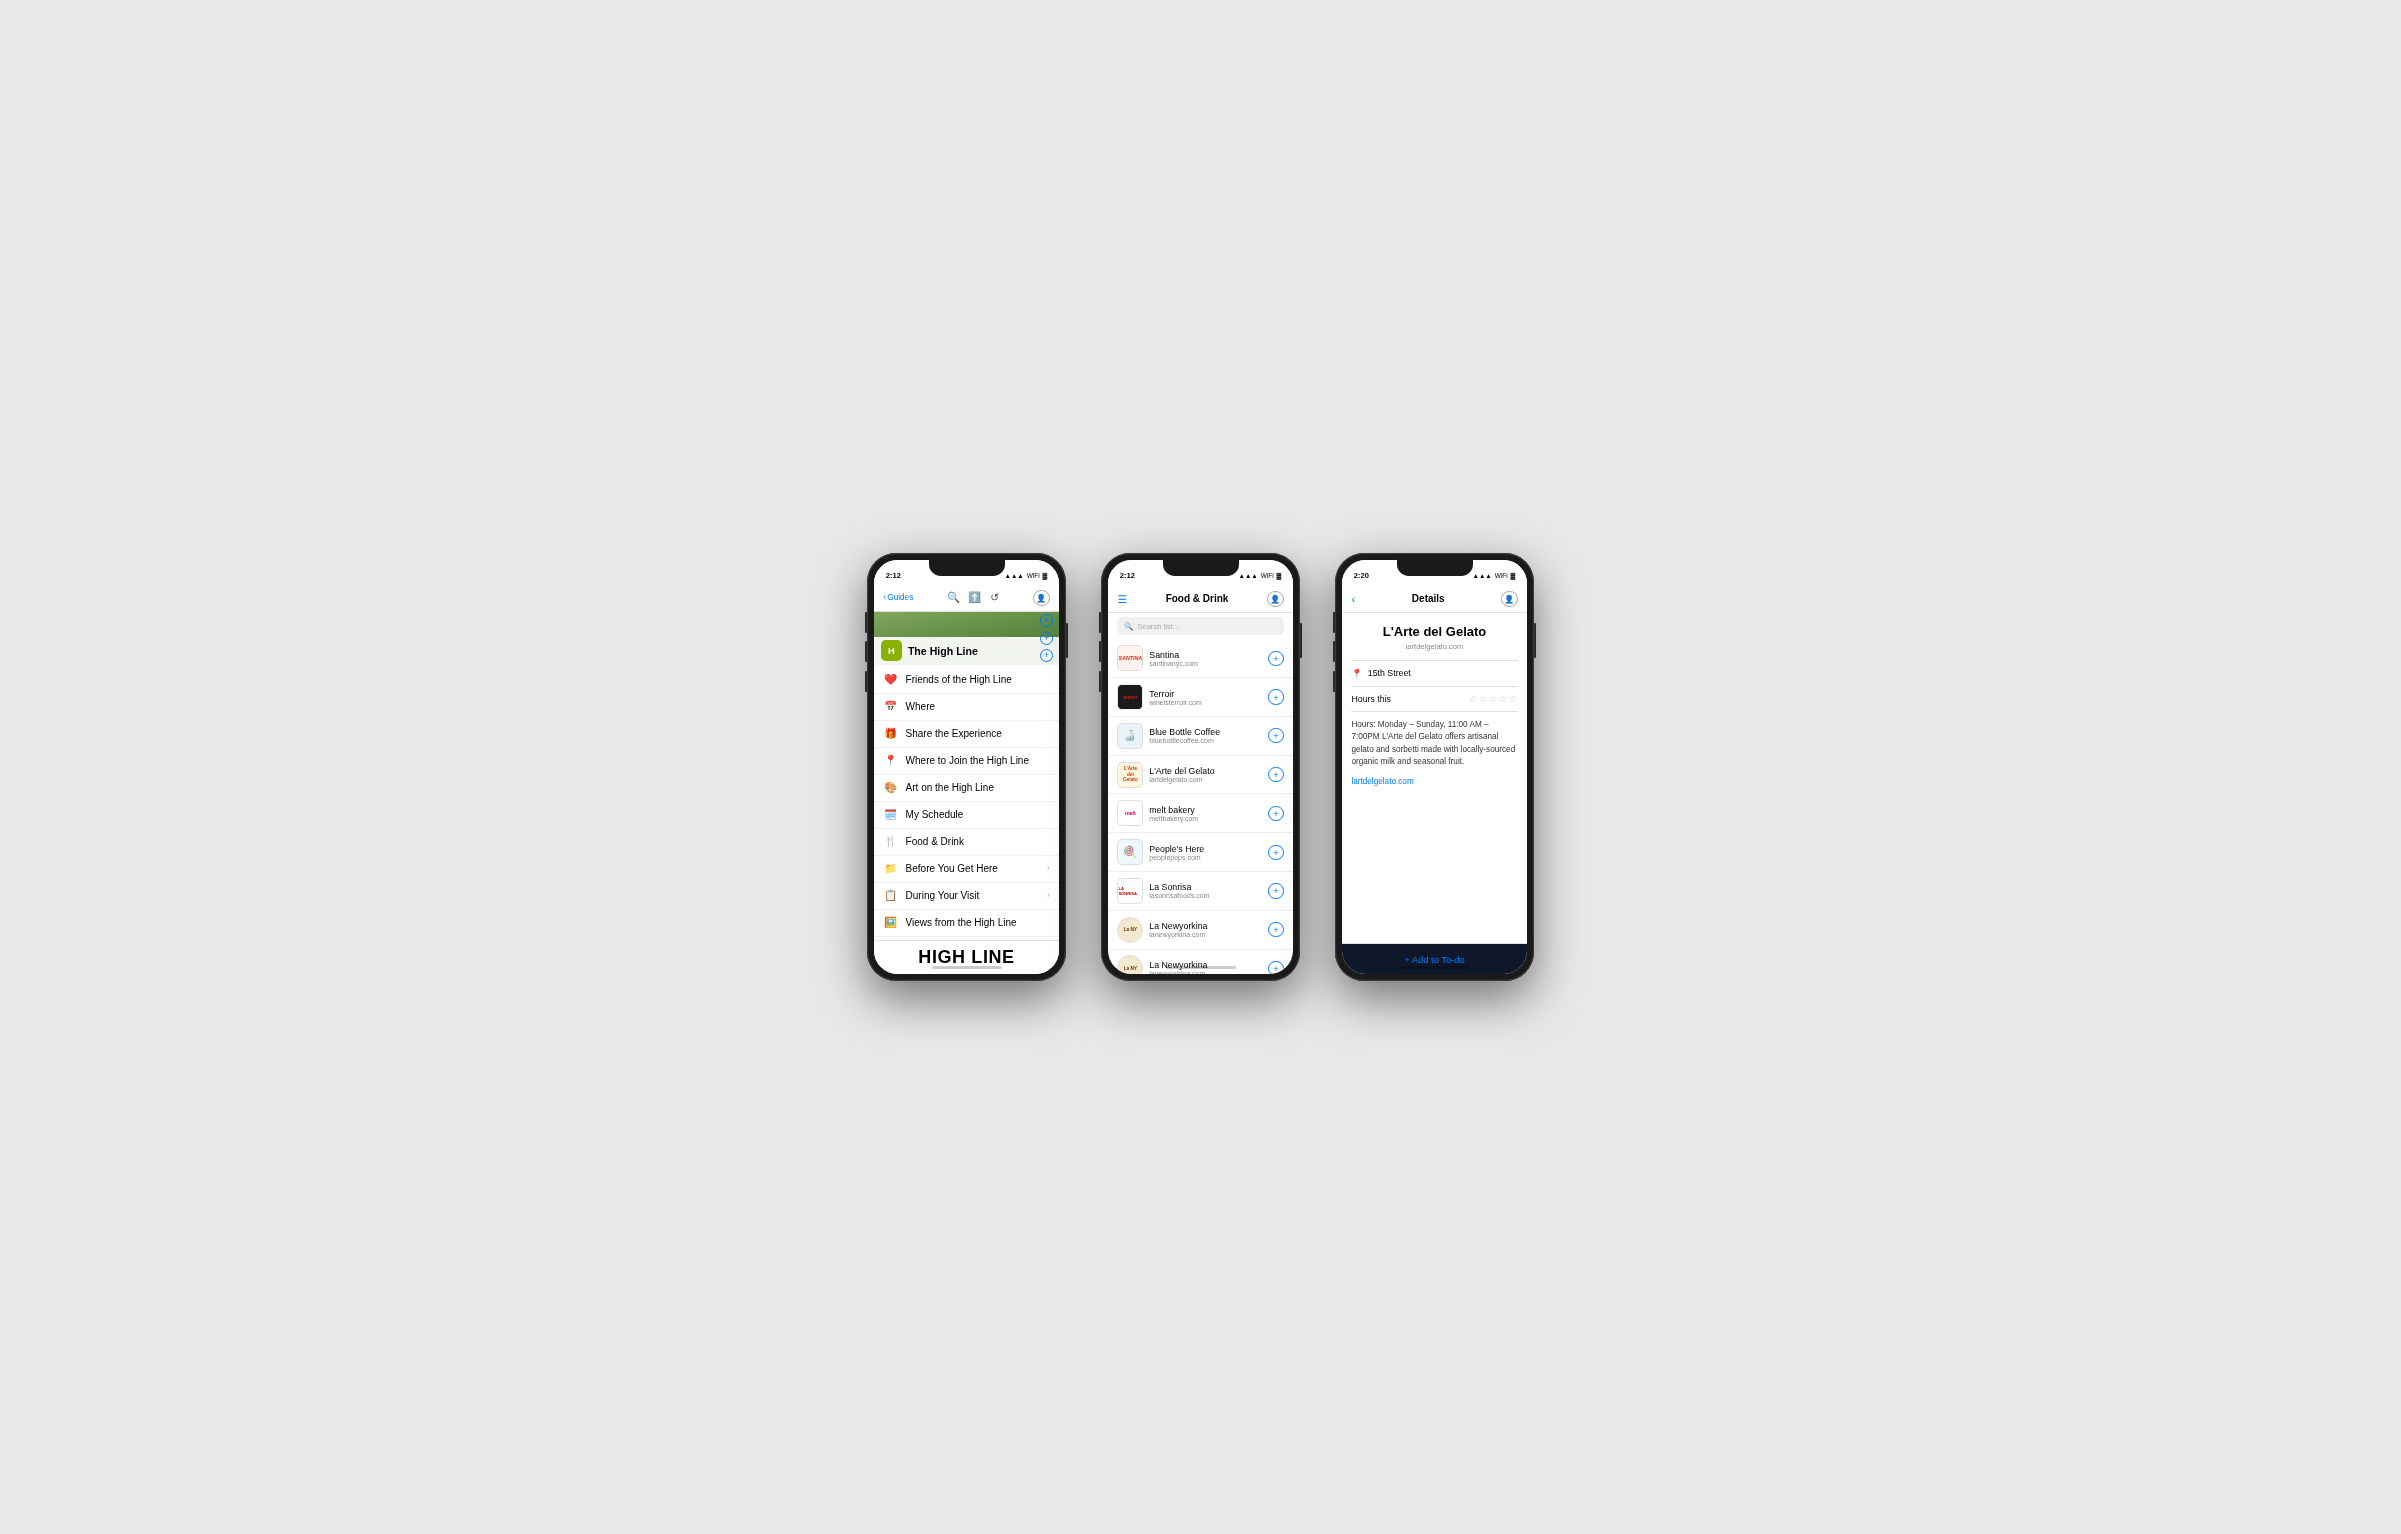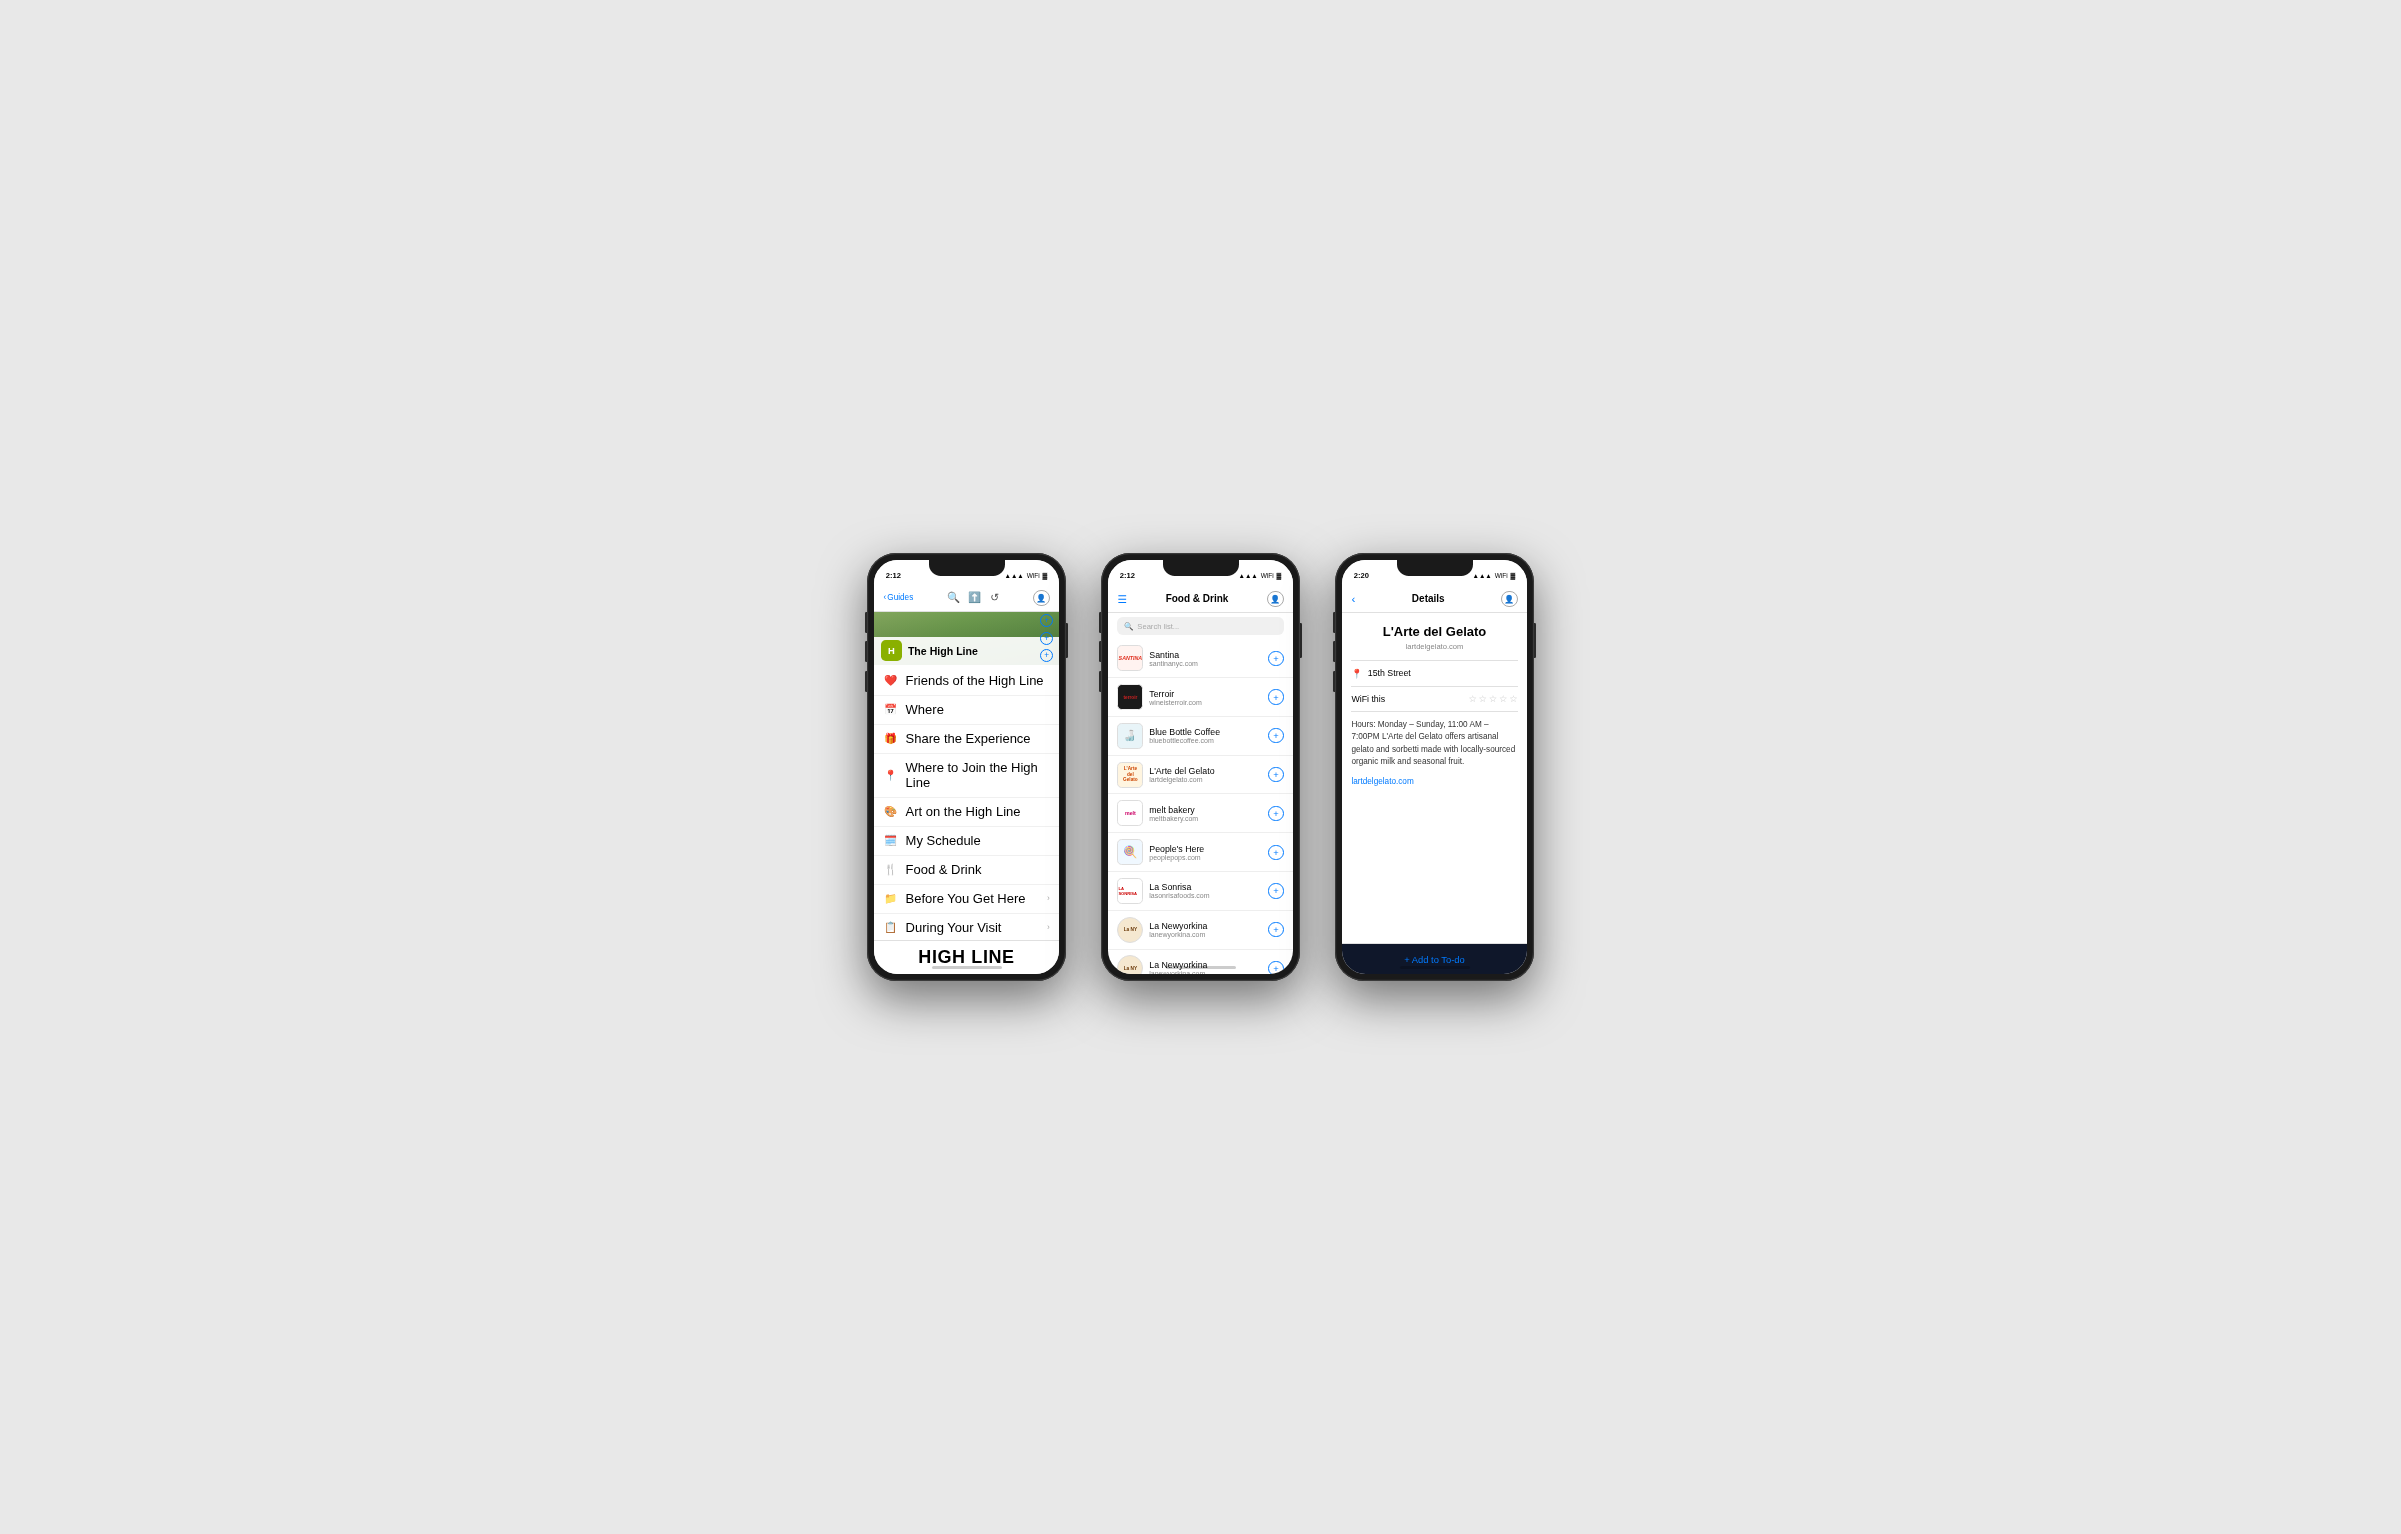--- a/index.html
+++ b/index.html
@@ -199,21 +199,21 @@
       border-bottom: 0.6px solid #f0f0f0;
       gap: 7px;
     }
     .menu-item-icon {
       width: 15.2px;
       text-align: center;
       font-size: 10.6px;
     }
     .menu-item-text {
       flex: 1;
-      font-size: 13px;
+      font-size: 10px;
       color: #000;
     }
     .menu-item-chevron {
       color: #aaa;
       font-size: 8.2px;
     }
     .guide-footer {
       padding: 5.9px 9.4px;
       background: #fff;
       border-top: 0.6px solid #e0e0e0;
@@ -692,21 +692,21 @@
         <div class="detail-body">
           <div class="detail-name">L'Arte del Gelato</div>
           <div class="detail-website">lartdelgelato.com</div>
           <div class="detail-divider"></div>
           <div class="detail-location">
             <span class="location-pin">📍</span>
             <span class="location-text">15th Street</span>
           </div>
           <div class="detail-divider2"></div>
           <div class="rate-row">
-            <span class="rate-label">WiFi this</span>
+            <span class="rate-label">Hours this</span>
             <div class="stars">
               <span class="star">☆</span>
               <span class="star">☆</span>
               <span class="star">☆</span>
               <span class="star">☆</span>
               <span class="star">☆</span>
             </div>
           </div>
           <div class="detail-divider3"></div>
           <div class="detail-desc">

